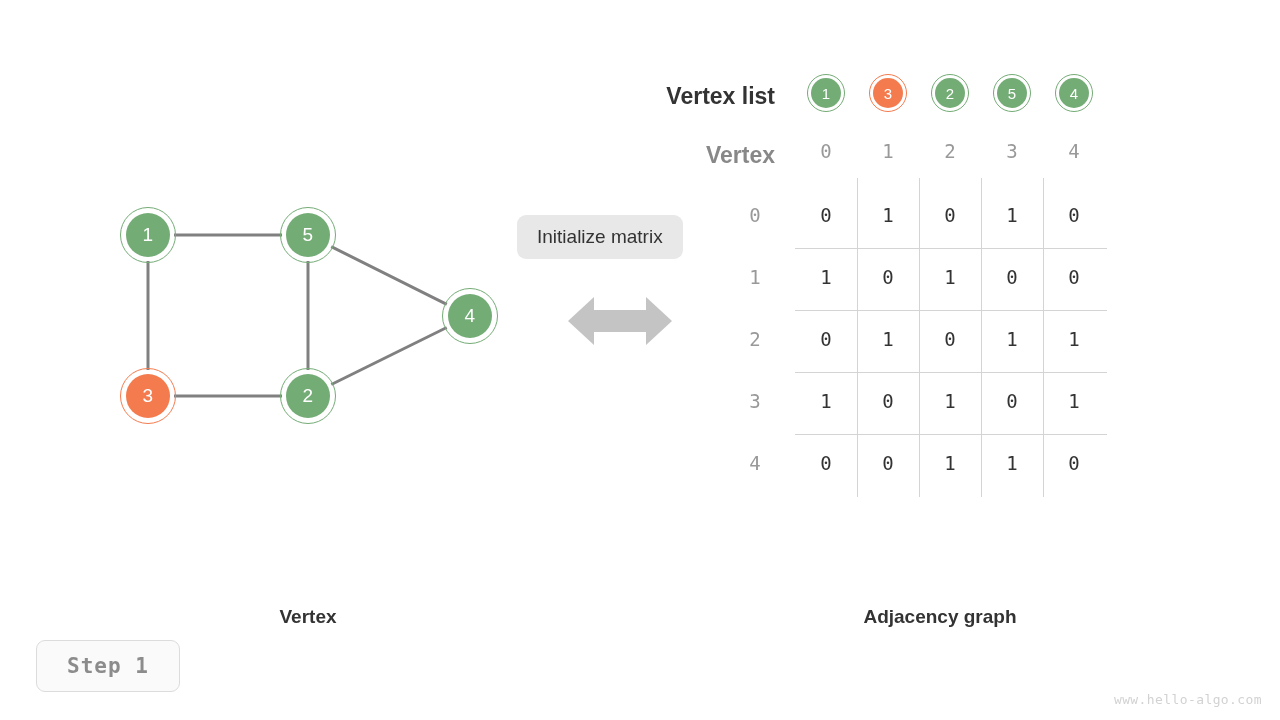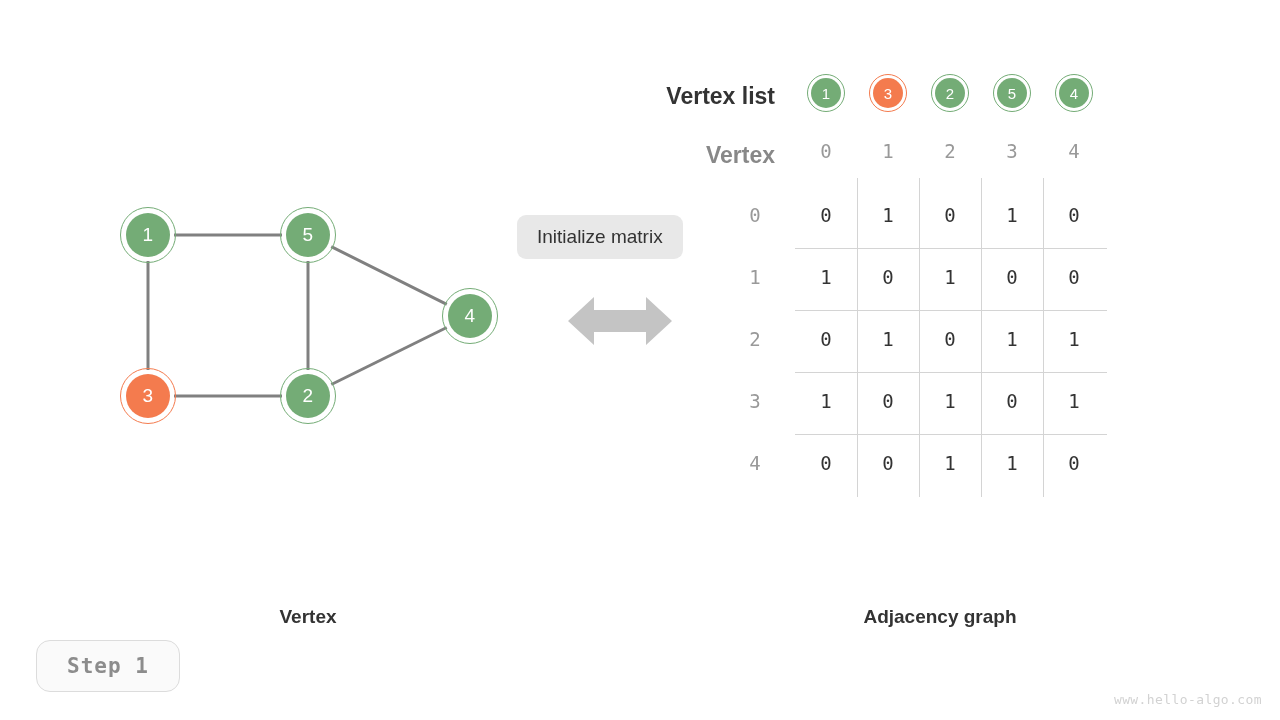--- a/index.html
+++ b/index.html
@@ -139,21 +139,21 @@
     white-space: nowrap;
   }
 
   
   #step-box {
     position: absolute;
     left: 36px; top: 640px;
     width: 144px; height: 52px;
     background: #fafafa;
     border: 1px solid #dcdcdc;
-    border-radius: 14px;
+    border-radius: 9px;
     display: flex;
     align-items: center;
     justify-content: center;
     font-family: "DejaVu Sans Mono", monospace;
     font-size: 21px;
     font-weight: bold;
     color: #8c8c8c;
     letter-spacing: 1px;
     box-sizing: border-box;
   }

